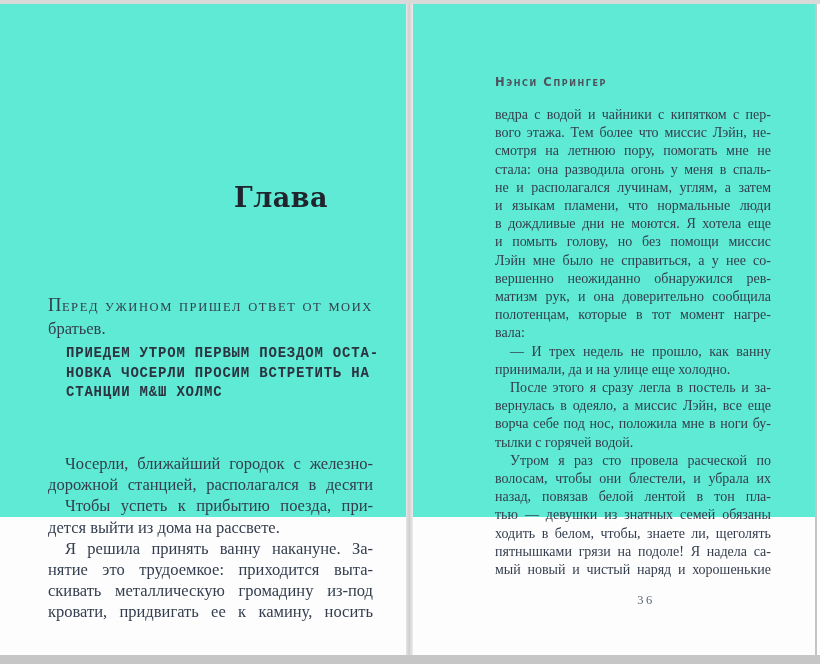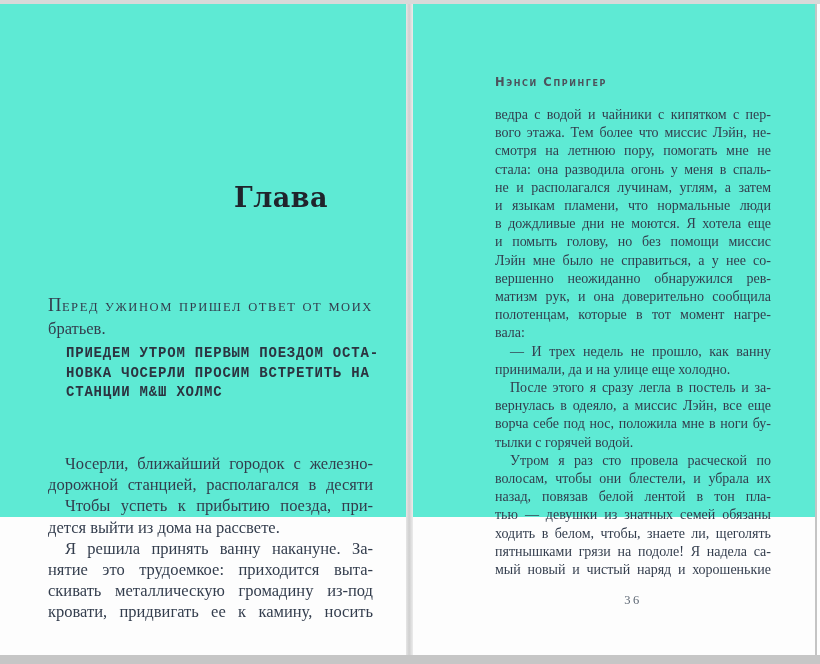--- a/index.html
+++ b/index.html
@@ -35,21 +35,21 @@
     padding-left:18px;letter-spacing:0.8px;}
 
   .body-left{top:406px;font-size:16.5px;line-height:21.2px;margin-top:43px;}
   .body-left .para.indent .line:first-child{text-indent:17px;}
 
   .line{text-align:justify;text-align-last:justify;}
   .line.endpara{text-align-last:left;}
 
   .pagenum{position:absolute;font-size:12.5px;letter-spacing:2.5px;color:#5c6673;text-align:center;}
   .pagenum-left{left:48px;top:591px;width:280px;}
-  .pagenum-right{left:82px;top:589px;width:276px;}
+  .pagenum-right{left:95px;top:589px;width:276px;}
 
   
   .running-header{position:absolute;left:82px;top:71px;
     font-family:"DejaVu Sans", sans-serif;font-variant-caps:small-caps;font-weight:600;
     font-size:11.5px;letter-spacing:1.6px;color:#4d525c;}
 
   .body-right{position:absolute;left:82px;top:102px;width:276px;
     font-size:14px;line-height:18.2px;color:#333d4d;}
   .body-right .para.indent .line:first-child{text-indent:15px;}
 </style>

